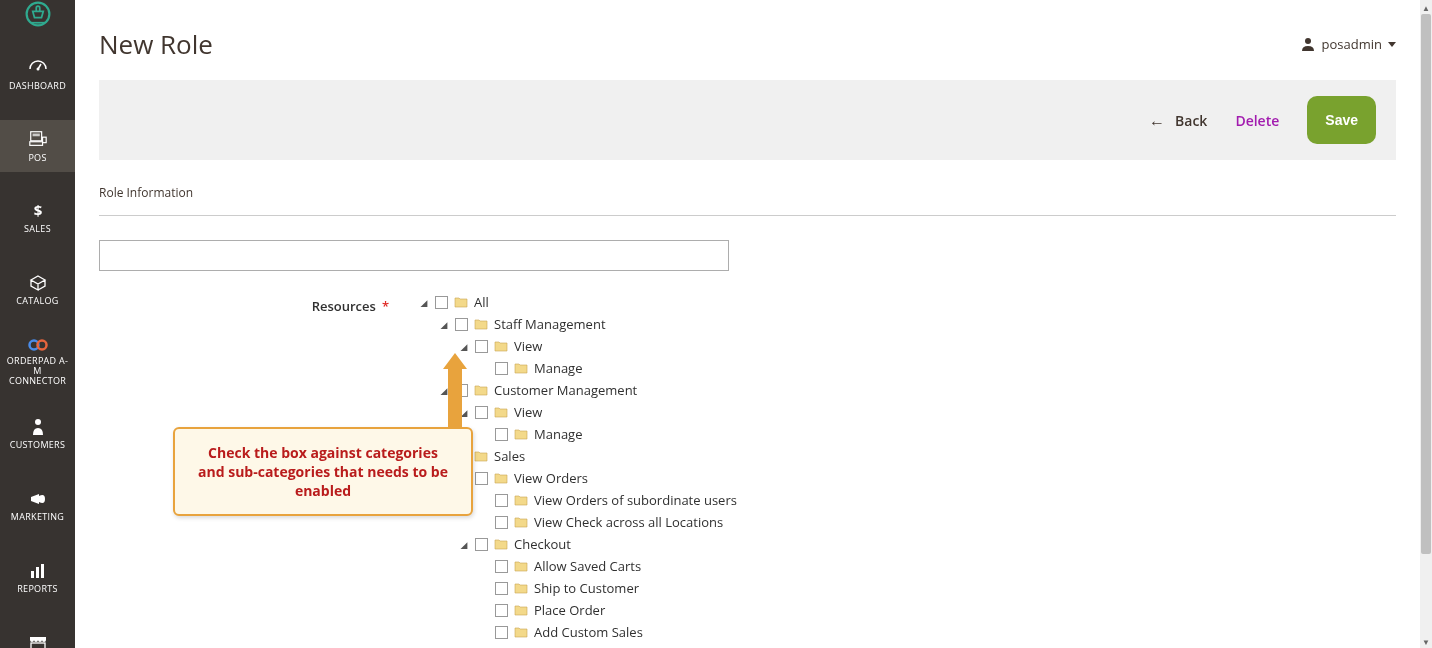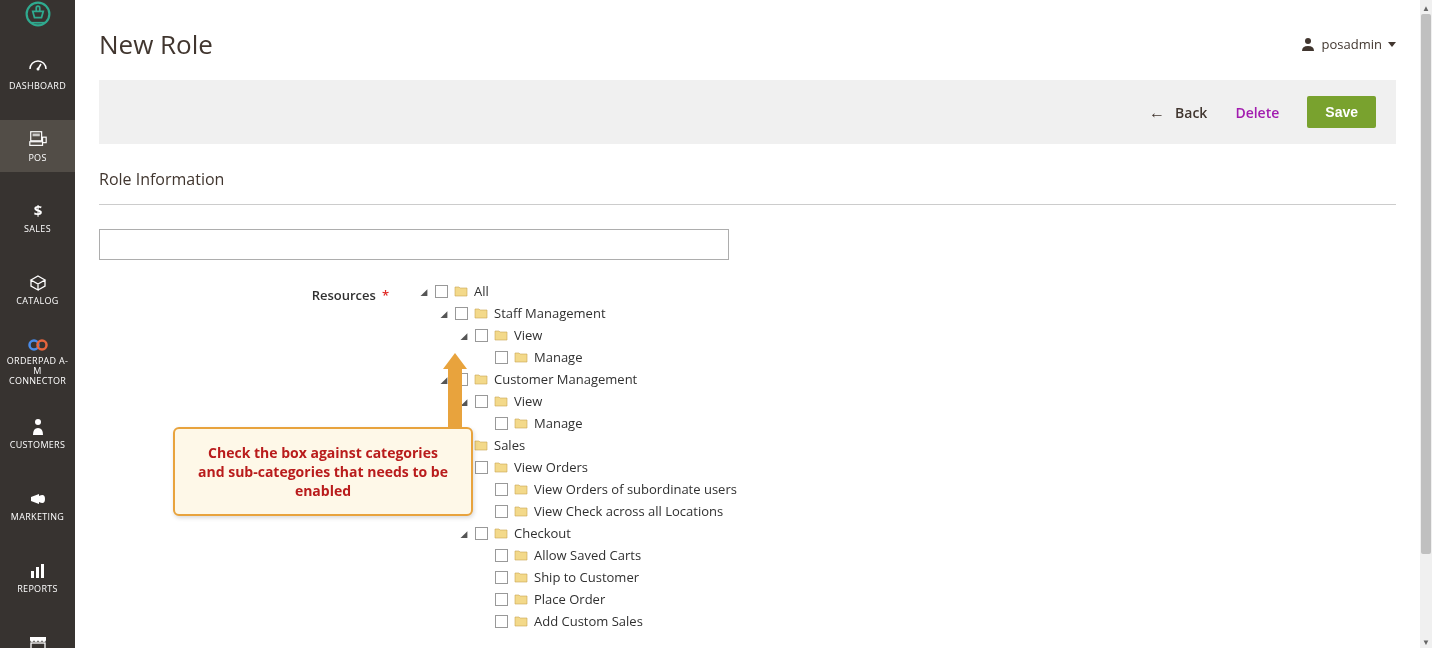--- a/index.html
+++ b/index.html
@@ -22,24 +22,24 @@
 .page-title { font-size: 26px; font-weight: 400; color: #41362f; }
 .user-block { display: flex; align-items: center; gap: 6px; color: #41362f; font-size: 13px; cursor: pointer; }
 .user-icon { width: 16px; height: 16px; }
 .caret-down { width: 0; height: 0; border-left: 4px solid transparent; border-right: 4px solid transparent; border-top: 5px solid #41362f; }
 
 
 .action-bar { background: #f0f0f0; display: flex; justify-content: flex-end; align-items: center; gap: 28px; padding: 16px 20px; }
 .back-link { display: flex; align-items: center; gap: 10px; color: #41362f; font-size: 14px; font-weight: 600; cursor: pointer; }
 .arrow-left { font-size: 16px; }
 .delete-btn { color: #a21caf; font-size: 14px; font-weight: 600; cursor: pointer; }
-.save-btn { background: #79a22e; color: #fff; border: none; padding: 8px 18px; font-size: 14px; font-weight: 600; cursor: pointer; border-radius: 2px; }
-
-
-.section-title { font-size: 16px; color: #41362f; font-weight: 400; padding: 24px 0 14px; border-bottom: 1px solid #ccc; margin-bottom: 24px; }
+.save-btn { background: #79a22e; color: #fff; border: none; padding: 16px 18px; font-size: 14px; font-weight: 600; cursor: pointer; border-radius: 10px; }
+
+
+.section-title { font-size: 12px; color: #41362f; font-weight: 400; padding: 24px 0 14px; border-bottom: 1px solid #ccc; margin-bottom: 24px; }
 .form-row { display: flex; margin-bottom: 20px; }
 .form-label { width: 320px; text-align: right; padding-right: 30px; font-size: 13px; color: #303030; font-weight: 600; padding-top: 6px; position: relative; }
 .req-star { color: #e02b27; margin-left: 6px; }
 .text-input { width: 630px; padding: 7px 10px; border: 1px solid #adadad; font-size: 13px; }
 
 
 .tree { font-size: 13px; color: #303030; }
 .tree-node { display: flex; align-items: center; gap: 6px; padding: 2px 0; min-height: 20px; }
 .tree-toggle { width: 10px; display: inline-block; text-align: center; cursor: pointer; color: #555; font-size: 9px; user-select: none; }
 .tree-checkbox { width: 13px; height: 13px; border: 1px solid #999; background: #fff; display: inline-block; cursor: pointer; }

